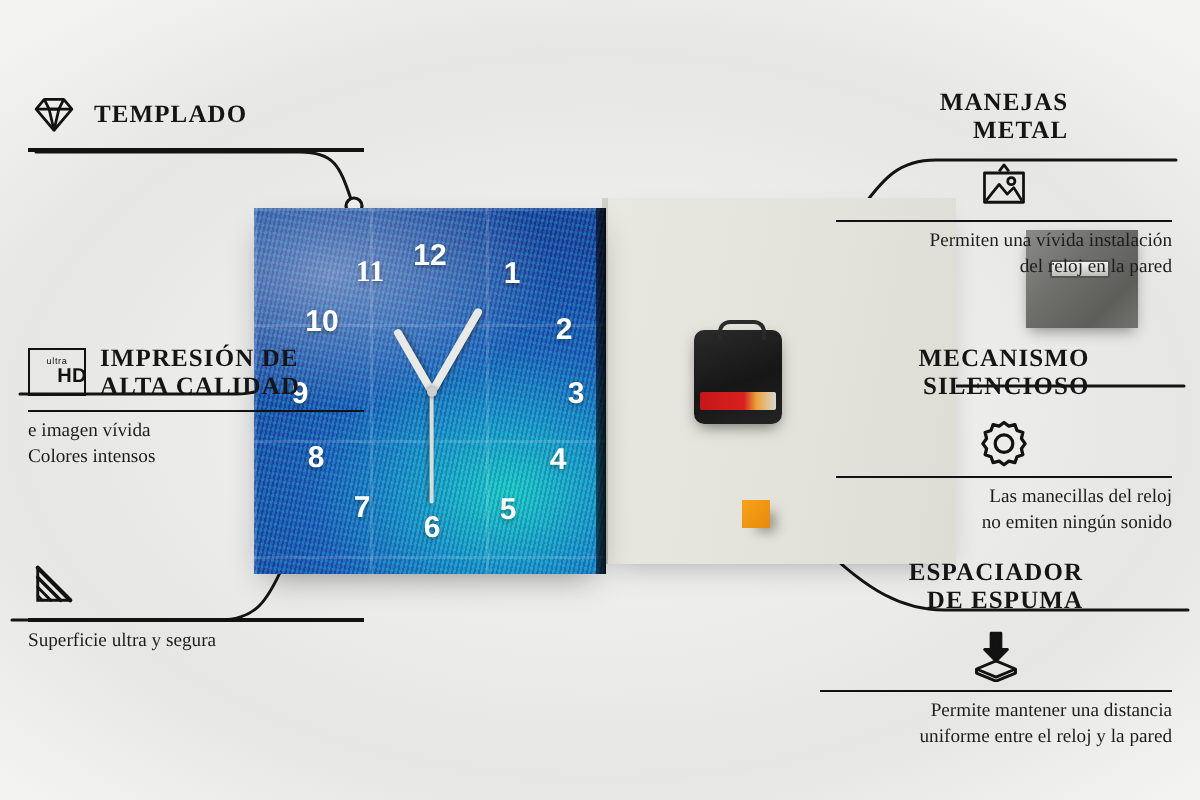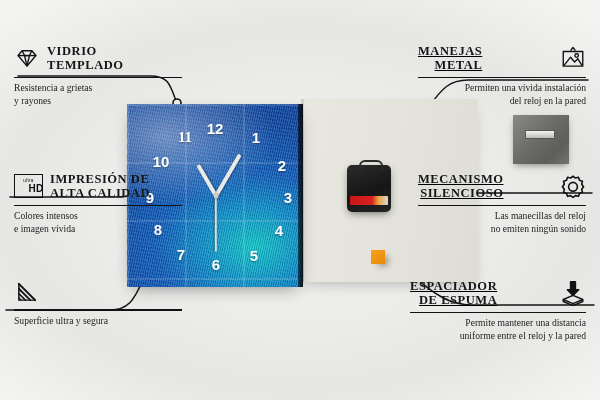--- a/index.html
+++ b/index.html
@@ -91,21 +91,21 @@
   }
   .foam{
     position:absolute;left:70px;top:151px;width:14px;height:14px;
     background:linear-gradient(135deg,#f6a317,#e7890d);
     box-shadow:5px 4px 6px -2px rgba(0,0,0,.35);
   }
 
   
   .feat{position:absolute;width:168px;}
   .feat .head{display:flex;align-items:center;gap:7px;}
-  .feat.right .head{justify-content:space-between;text-decoration:underline;}
+  .feat.right .head{flex-direction:column;justify-content:space-between;}
   .ttl{
     font-family:"Liberation Serif",serif;font-weight:700;
     font-size:12.5px;line-height:1.15;letter-spacing:.55px;color:#151515;
     text-transform:uppercase;
   }
   .feat.left .ttl{text-align:left;}
   .feat.right .ttl{text-align:right;}
   .rule{height:1.6px;background:#121212;margin:4px 0 4px;}
   .desc{
     font-family:"Liberation Serif",serif;font-size:9.6px;line-height:1.32;
@@ -190,46 +190,41 @@
       <svg class="ic" viewBox="0 0 32 32">
         <g fill="none" stroke="#121212" stroke-width="1.7" stroke-linejoin="round">
           <path d="M5 13 L10 7 H22 L27 13 L16 26 Z"></path>
           <path d="M5 13 H27"></path>
             <path d="M10 7 L13 13 L16 26"></path>
             <path d="M22 7 L19 13 L16 26"></path>
           <path d="M13 13 H19"></path>
         </g>
       </svg>
       <div class="ttl">
-        <div>VIDRIO</div>
         <div>TEMPLADO</div>
       </div>
     </div>
     <div class="rule"></div>
-    <div class="desc">
-      <div>Resistencia a grietas</div>
-      <div>y rayones</div>
-    </div>
   </div>
 
   <div class="feat left" style="left:14px;top:172px;">
     <div class="head">
       <div class="hd-box">
         <span class="u">ultra</span>
         <span class="h">HD</span>
       </div>
       <div class="ttl">
         <div>IMPRESIÓN DE</div>
         <div>ALTA CALIDAD</div>
       </div>
     </div>
     <div class="rule"></div>
     <div class="desc">
+      <div>e imagen vívida</div>
       <div>Colores intensos</div>
-      <div>e imagen vívida</div>
     </div>
   </div>
 
   <div class="feat left" style="left:14px;top:279px;">
     <div class="head">
       <svg class="ic" viewBox="0 0 32 32">
         <g stroke="#121212" stroke-linecap="round">
           <path d="M6 6 L6 26 L26 26" fill="none" stroke-width="1.8"></path>
           <path d="M6 6 L26 26" stroke-width="2.6"></path>
           <path d="M6 12 L20 26" stroke-width="2.2"></path>

